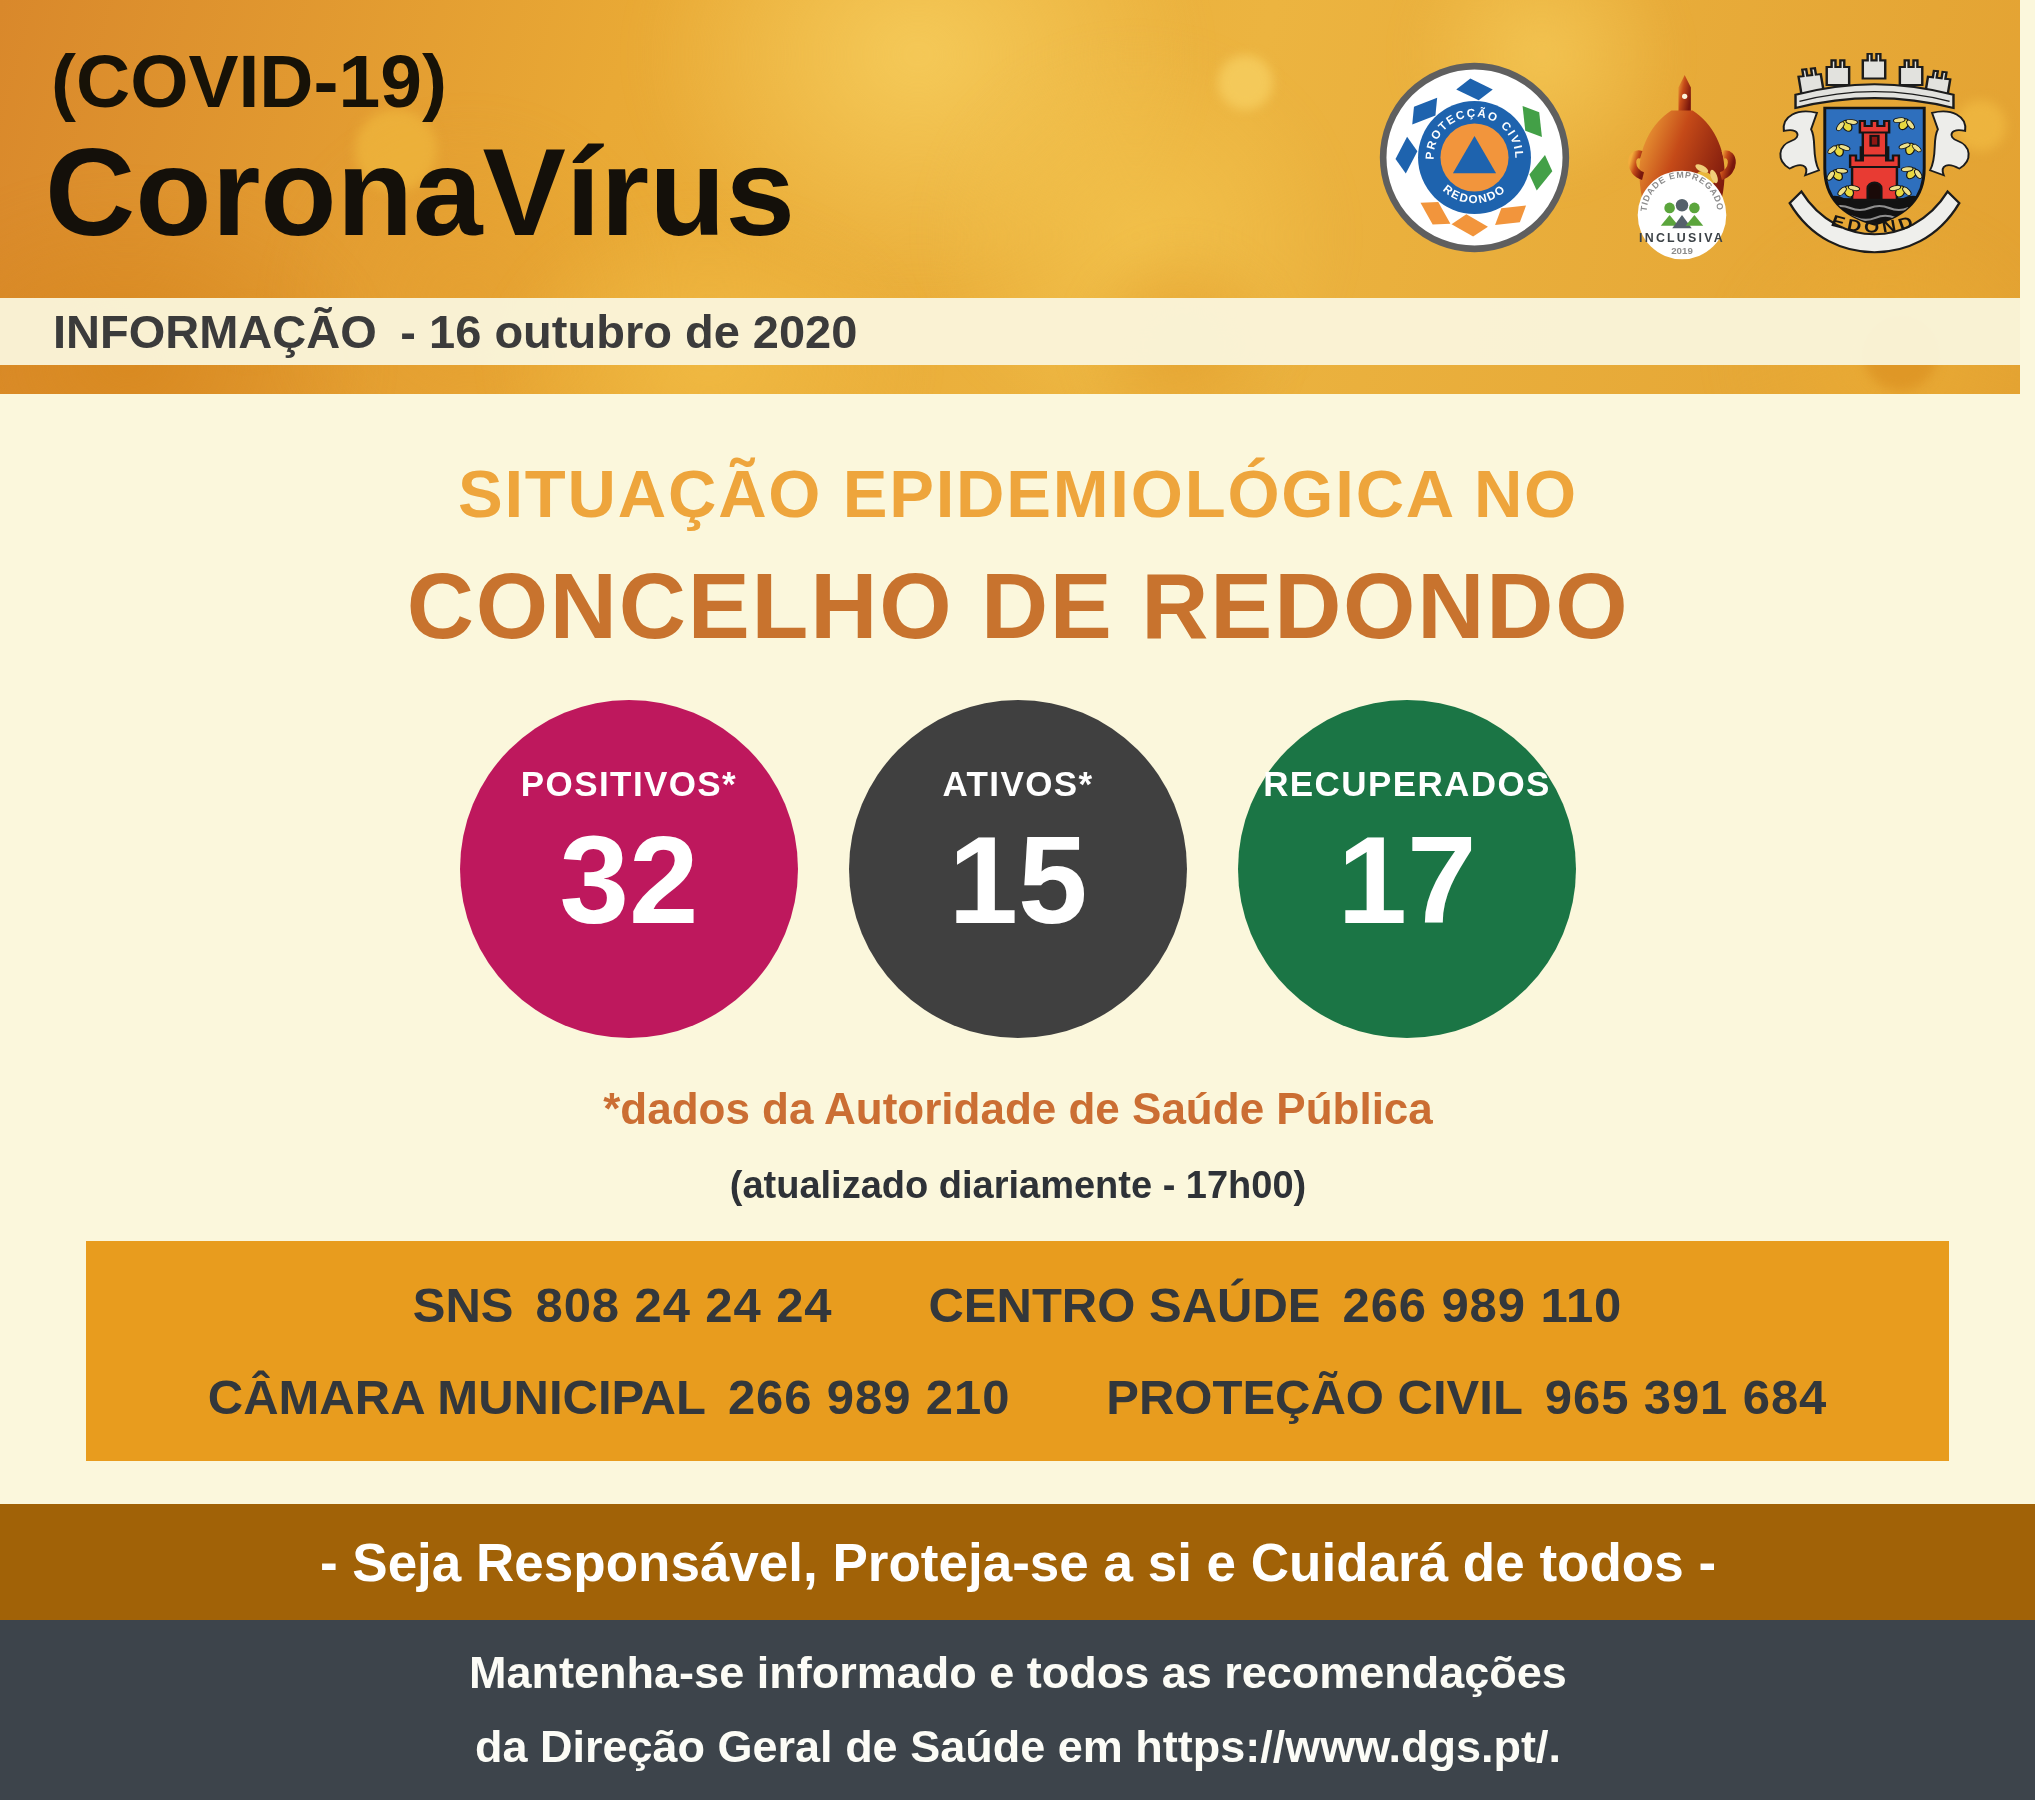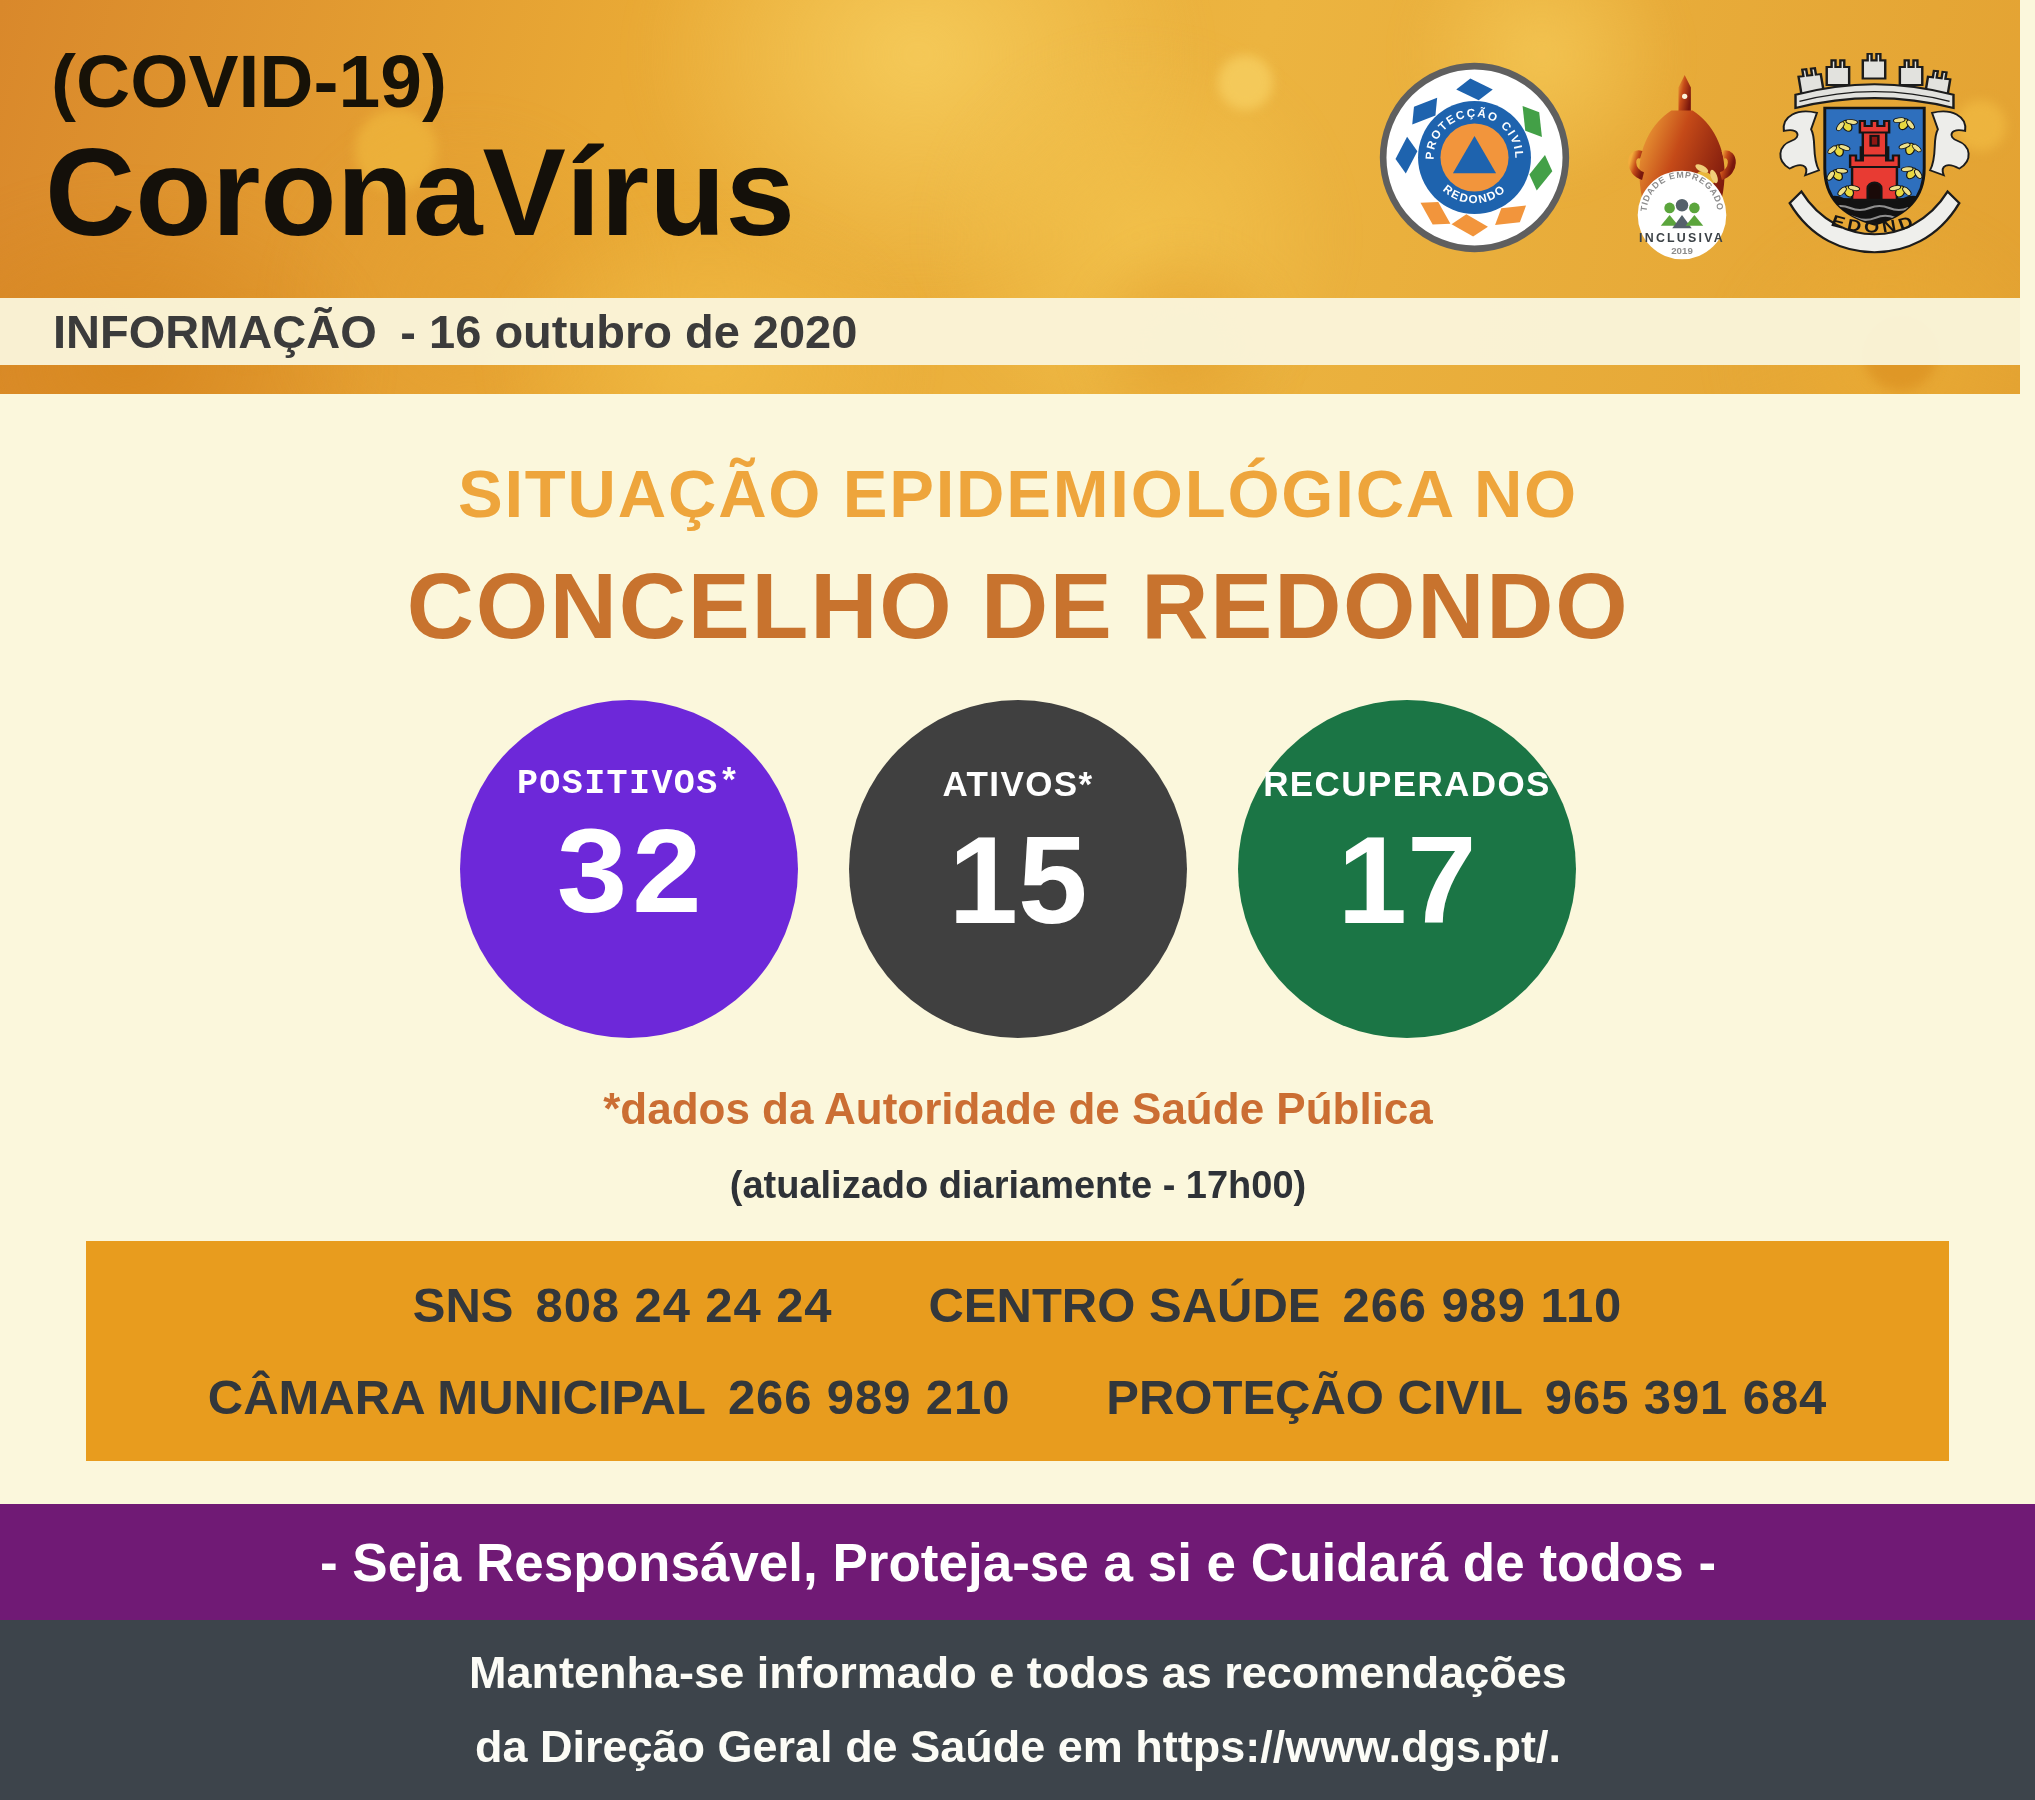--- a/index.html
+++ b/index.html
@@ -66,21 +66,21 @@
   }
   .stats-row{
     position:absolute;top:700px;left:0;width:2036px;
     display:flex;justify-content:center;gap:51px;
   }
   .stat-circle{
     width:338px;height:338px;border-radius:50%;
     display:flex;flex-direction:column;align-items:center;
     padding-top:64px;box-sizing:border-box;color:#fff;
   }
-  .stat-orange{background:#6d28d9;font-family:Liberation Mono, monospace;}
+  .stat-orange{background:#be185d;}
   .stat-red{background:#404040;}
   .stat-green{background:#1B7545;}
   .stat-label{font-size:35px;font-weight:800;letter-spacing:1.4px;white-space:nowrap;}
   .stat-value{margin-top:12.7px;font-size:125px;font-weight:800;line-height:1;}
   .note1{
     position:absolute;top:1084px;left:0;width:2036px;text-align:center;
     font-size:44px;font-weight:700;color:#CB6E33;white-space:nowrap;
   }
   .note2{
     position:absolute;top:1164px;left:0;width:2036px;text-align:center;
@@ -91,21 +91,21 @@
     display:flex;flex-direction:column;align-items:center;justify-content:center;gap:36px;
   }
   .contact-line{display:flex;align-items:baseline;font-size:49px;color:#33373B;white-space:nowrap;gap:29px;}
   .pair{display:flex;align-items:baseline;}
   .pair + .pair{margin-left:67px;}
   .c-label{font-weight:800;}
   .c-num{font-weight:700;margin-left:22px;letter-spacing:0.9px;}
 
   
   .slogan-band{
-    position:absolute;left:0;top:1504px;width:2036px;height:116px;background:#701a75;
+    position:absolute;left:0;top:1504px;width:2036px;height:116px;background:#a16207;
     display:flex;align-items:center;justify-content:center;
   }
   .slogan-text{font-size:53px;font-weight:800;color:#FFFFFF;white-space:nowrap;letter-spacing:0px;}
   .dark-band{
     position:absolute;left:0;top:1620px;width:2036px;height:180px;background:#3D444B;
     display:flex;flex-direction:column;align-items:center;justify-content:center;gap:22px;
   }
   .dark-line{font-size:45px;font-weight:700;color:#FCFCF6;white-space:nowrap;}
 </style>
 </head>

